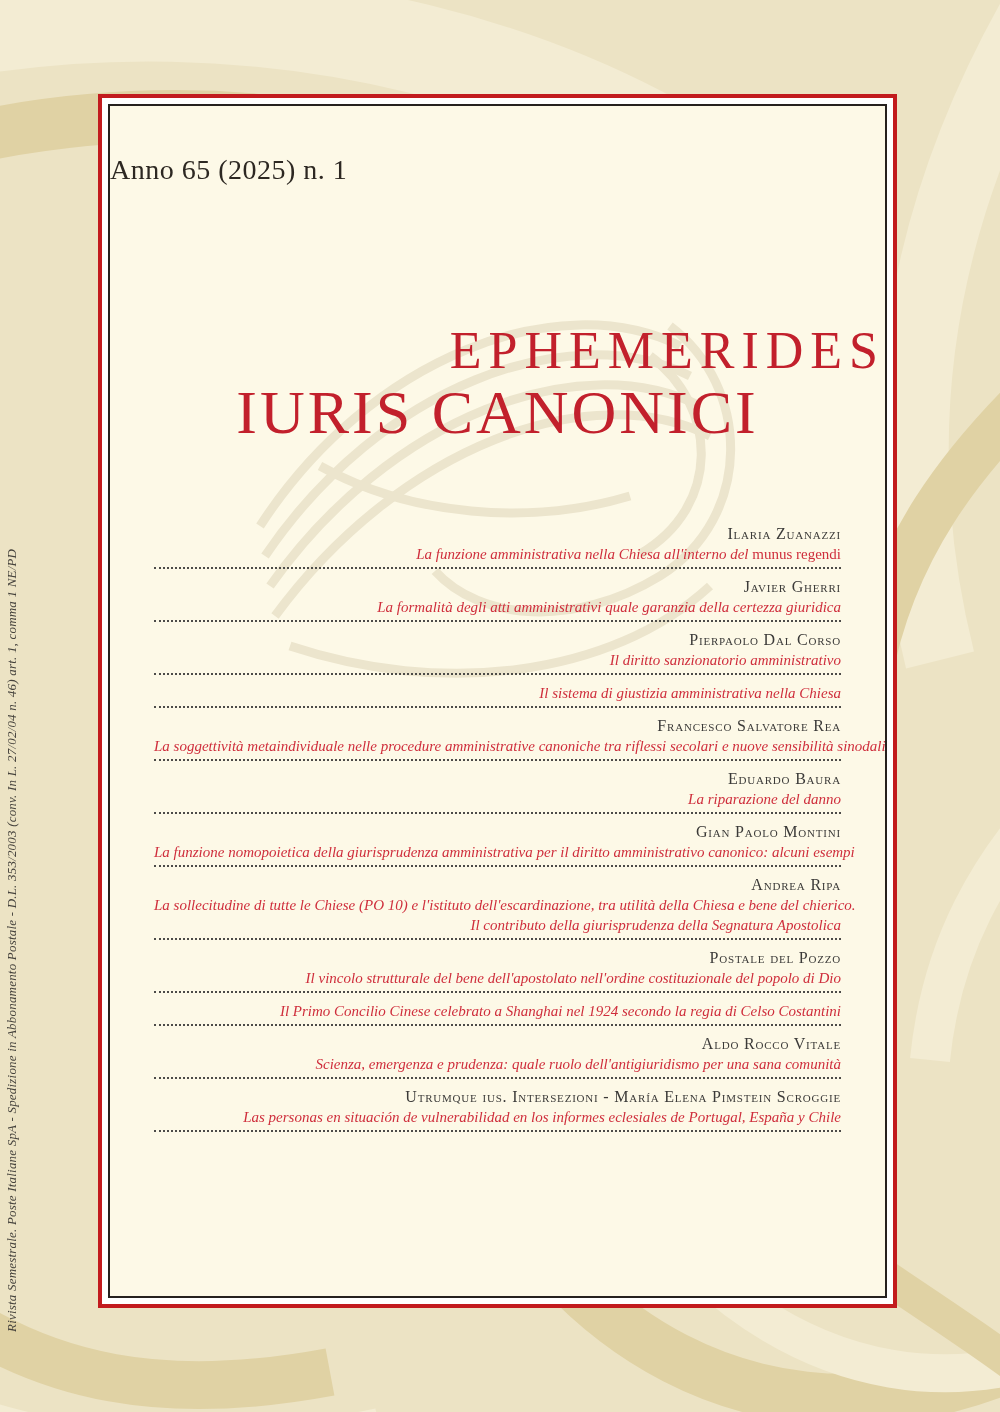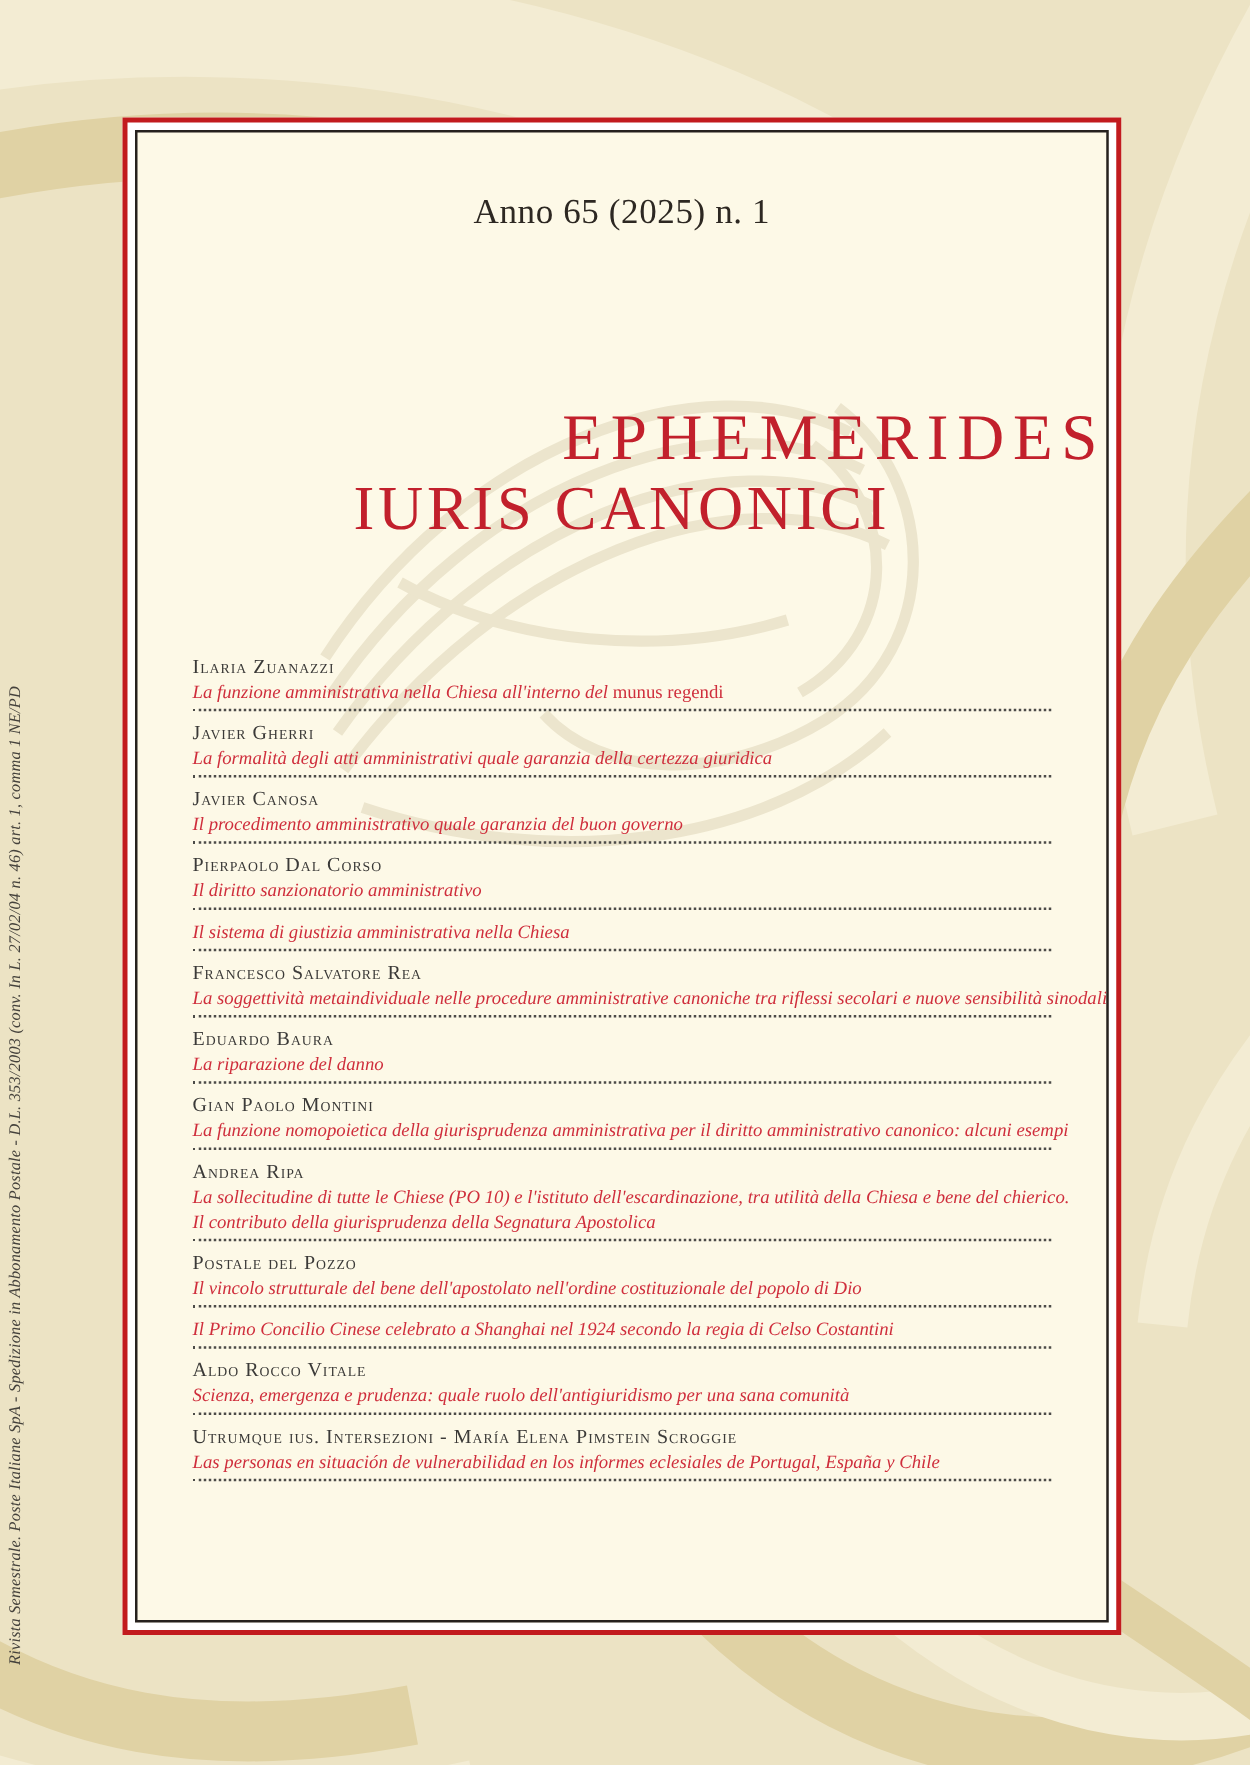--- a/index.html
+++ b/index.html
@@ -47,43 +47,42 @@
     box-sizing: border-box;
     width: 100%; height: 100%;
     border: 2px solid #26211e;
     background: #fdf9e7;
     overflow: hidden;
   }
 
   .issue-line {
     position: absolute;
     left: 0; right: 0; top: 48px;
-    text-align: center;
     font-size: 28px;
     color: #2d2822;
     letter-spacing: 0.5px;
   }
 
   .watermark { position:absolute; left:120px; top:110px; width:520px; height:470px; }
 
   .masthead {
     position: absolute;
     left: 0; right: 0; top: 218px;
     text-align: center;
     color: #c2202c;
     line-height: 1.04;
   }
   .masthead .line1 { font-size: 52px; letter-spacing: 7px; text-align: right; }
-  .masthead .line2 { font-size: 50px; letter-spacing: 3px; margin-top: 2px; }
+  .masthead .line2 { font-size: 62px; letter-spacing: 3px; margin-top: 2px; }
 
   .toc {
     position: absolute;
     left: 44px; right: 44px; top: 418px;
   }
-  .entry { text-align: left; }
+  .entry { text-align: right; }
   .author {
     font-variant: small-caps;
     font-size: 16px;
     line-height: 20px;
     letter-spacing: 0.8px;
     color: #3b3a38;
     white-space: nowrap;
   }
   .title {
     font-size: 15px;
@@ -149,25 +148,20 @@
             <div class="author">Ilaria Zuanazzi</div>
             <div class="title"><span class="t-italic">La funzione amministrativa nella Chiesa all'interno del</span><span class="t-roman">&nbsp;munus regendi</span></div>
             <div class="dots"></div>
           </div>
           <div class="entry">
             <div class="author">Javier Gherri</div>
             <div class="title"><span class="t-italic">La formalità degli atti amministrativi quale garanzia della certezza giuridica</span></div>
             <div class="dots"></div>
           </div>
           <div class="entry">
-            <div class="author">Javier Canosa</div>
-            <div class="title"><span class="t-italic">Il procedimento amministrativo quale garanzia del buon governo</span></div>
-            <div class="dots"></div>
-          </div>
-          <div class="entry">
             <div class="author">Pierpaolo Dal Corso</div>
             <div class="title"><span class="t-italic">Il diritto sanzionatorio amministrativo</span></div>
             <div class="dots"></div>
           </div>
           <div class="entry">
             <div class="title"><span class="t-italic">Il sistema di giustizia amministrativa nella Chiesa</span></div>
             <div class="dots"></div>
           </div>
           <div class="entry">
             <div class="author">Francesco Salvatore Rea</div>

